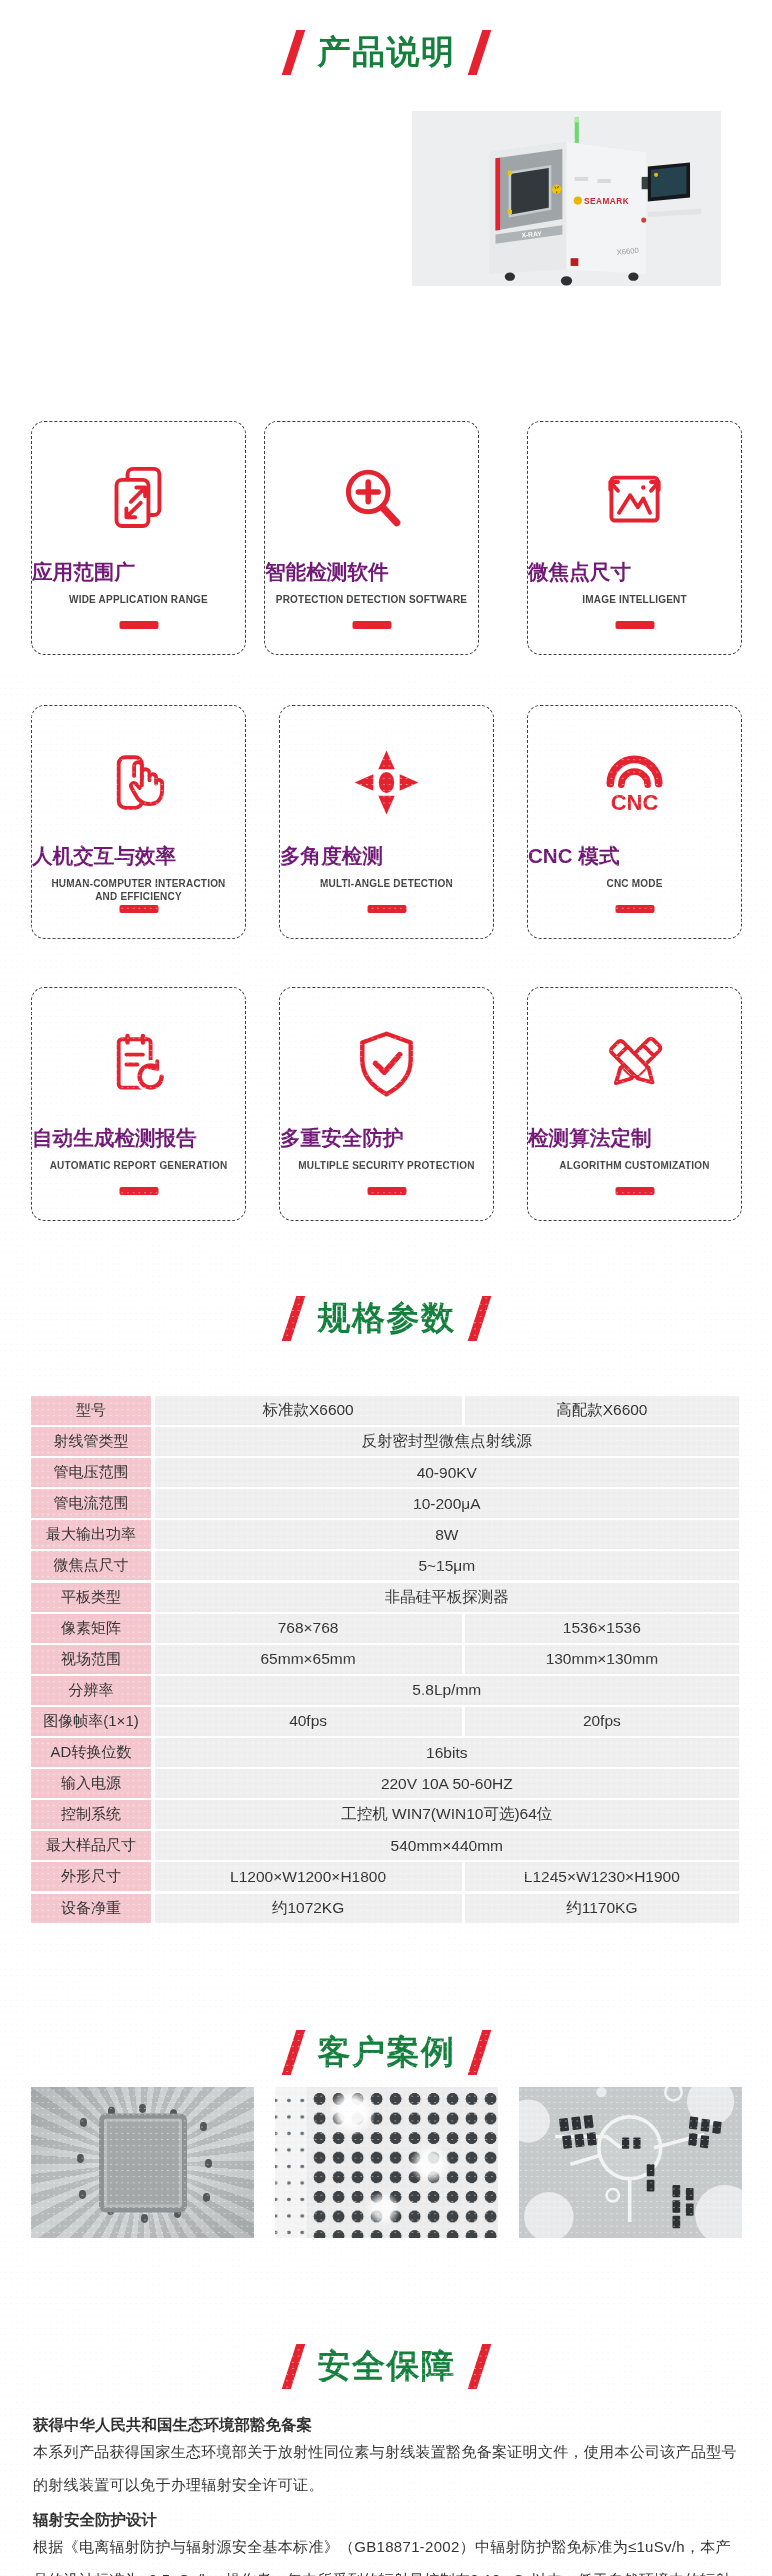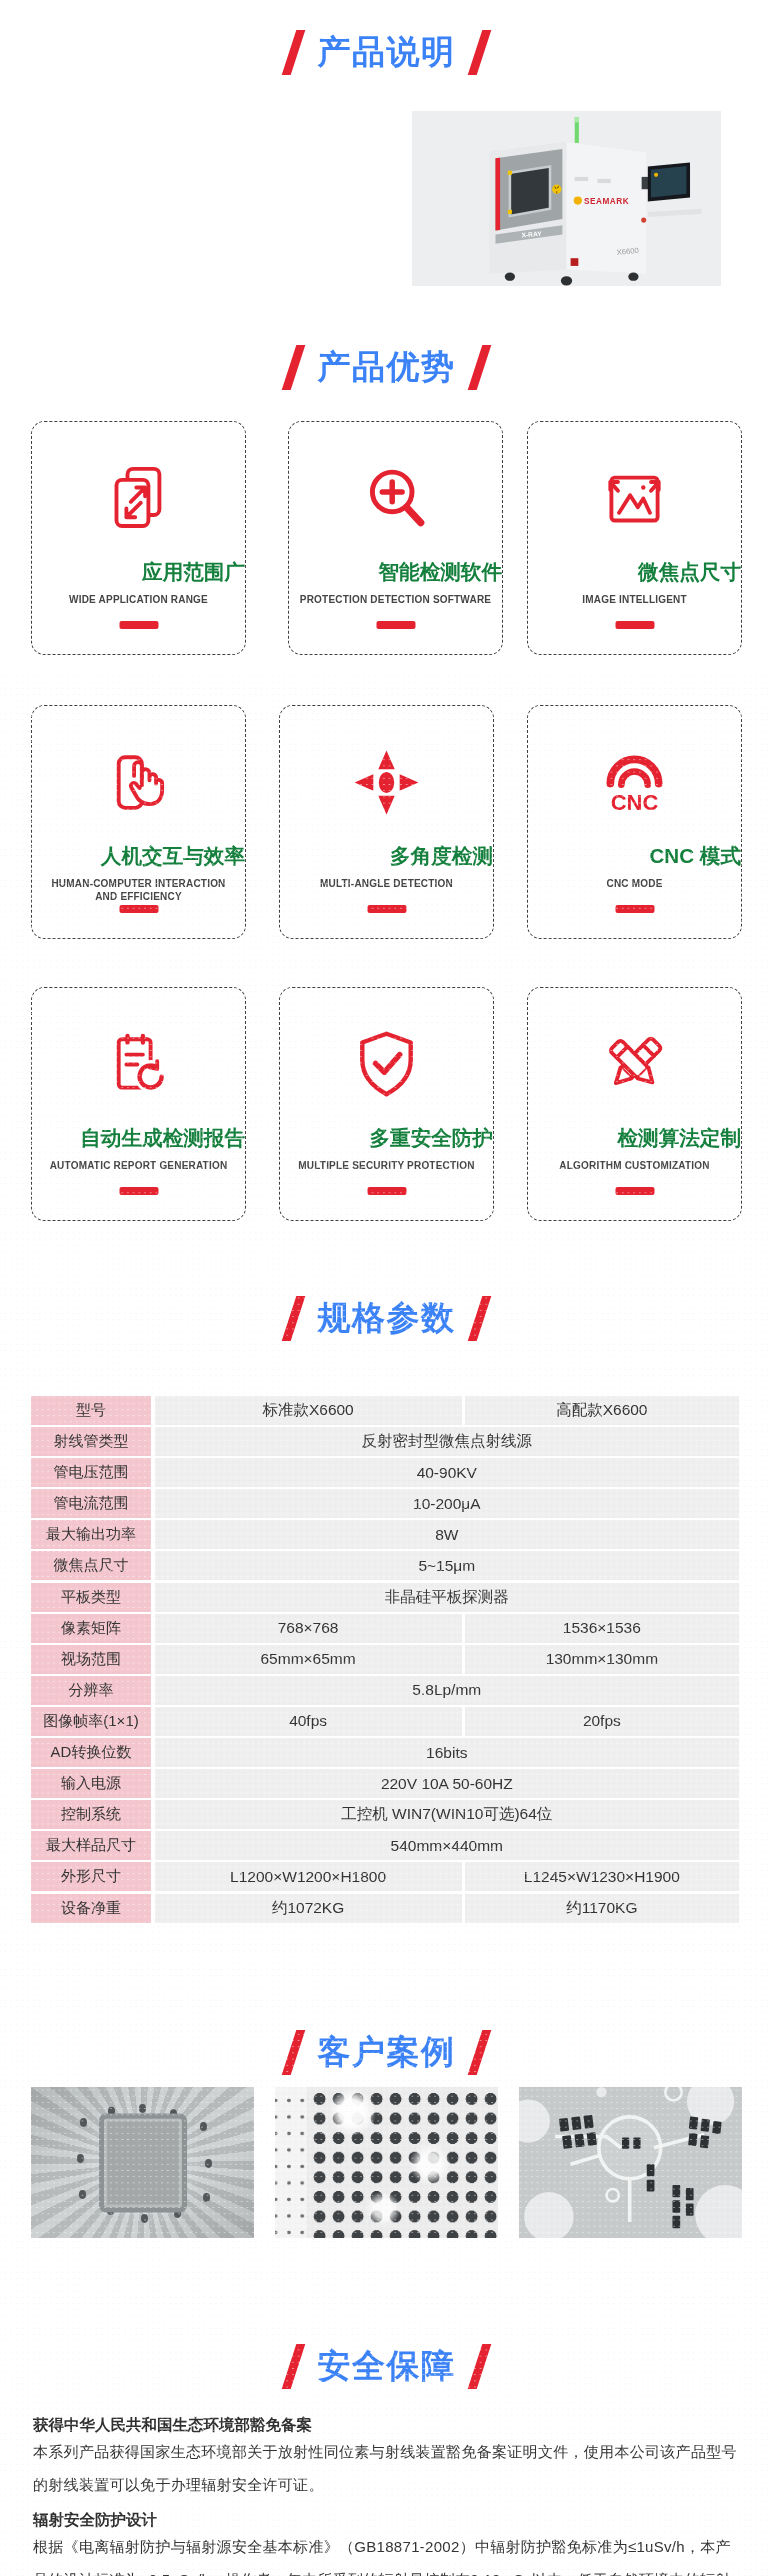--- a/index.html
+++ b/index.html
@@ -8,30 +8,30 @@
   html,body{margin:0;padding:0;background:#fff;}
   .page{position:relative;width:773px;height:3096px;background:#fff;overflow:hidden;
         font-family:"Liberation Sans","DejaVu Sans",sans-serif;color:var(--ink);}
   
   .dots-overlay{position:absolute;left:0;top:670px;width:773px;height:2427px;z-index:30;pointer-events:none;
     background-image:radial-gradient(rgba(255,255,255,.5) 0.5px,transparent 0.7px),
                      radial-gradient(rgba(70,70,70,.045) 0.5px,transparent 0.7px);
     background-size:5.7px 6.2px,5.7px 6.2px;background-position:0 0,2.6px 3.1px;}
   
   .title-row{position:absolute;left:0;width:100%;height:54px;display:flex;align-items:center;justify-content:center;gap:19.6px;}
-  .title-row h2{margin:0;font-size:33px;font-weight:800;color:#3b82f6;letter-spacing:1.5px;}
+  .title-row h2{margin:0;font-size:33px;font-weight:800;color:#15803d;letter-spacing:1.5px;}
   .slash{width:8.8px;height:45px;background:var(--red);transform:skewX(-18deg);}
   
   .intro{position:absolute;left:33px;top:94px;width:365px;margin:0;font-size:15.5px;line-height:33px;color:#333;letter-spacing:0.5px;}
   .prod{position:absolute;left:412px;top:111px;width:309px;height:175px;background:#edeeef;}
   
   .card{position:absolute;width:215px;height:234px;border:1.5px dashed #3f3f3f;border-radius:13.4px;box-sizing:border-box;}
   .card-icon{position:absolute;top:32px;left:0;width:100%;height:88px;display:flex;align-items:center;justify-content:center;}
   .card-icon svg{width:77px;height:77px;}
-  .card-cn{position:absolute;top:136px;width:100%;text-align:right;font-size:20.6px;font-weight:700;color:#15803d;}
+  .card-cn{position:absolute;top:136px;width:100%;text-align:left;font-size:20.6px;font-weight:700;color:#701a75;}
   .card-en{position:absolute;top:171px;left:0;width:100%;padding:0 9.3px;box-sizing:border-box;text-align:center;
            font-size:10px;font-weight:700;color:#454545;line-height:1.3;letter-spacing:0.2px;}
   .card-bar{position:absolute;top:199px;left:50%;transform:translateX(-50%);width:39px;height:7.7px;border-radius:2.1px;background:var(--red);}
   
   .spec-table{position:absolute;left:31px;top:1396px;width:708px;}
   .srow{display:flex;height:29px;margin-bottom:2.1px;}
   .slabel{width:120px;margin-right:3.6px;background:var(--pink);display:flex;align-items:center;justify-content:center;
           font-size:15px;color:#333;}
   .sval{background:var(--cell);display:flex;align-items:center;justify-content:center;font-size:15.5px;color:#333;}
   .sval.full{flex:1;}
@@ -115,40 +115,35 @@
 
       <rect x="316" y="128" width="26" height="8" fill="#d8dadb"></rect>
       <rect x="360" y="132" width="26" height="8" fill="#d8dadb"></rect>
 
       <ellipse cx="190" cy="322" rx="10" ry="8" fill="#2e3133"></ellipse>
       <ellipse cx="300" cy="330" rx="11" ry="9" fill="#2e3133"></ellipse>
       <ellipse cx="430" cy="322" rx="10" ry="8" fill="#2e3133"></ellipse>
     </svg>
   </div>
 
-  <div class="title-row" style="top:340px">
-    <span class="slash"></span>
-    <h2>产品优势</h2>
-    <span class="slash"></span>
-  </div>
 
   <div class="card" style="left:31px;top:421px">
     <div class="card-icon">
       <svg viewBox="0 0 140 140" stroke="#e42230" stroke-width="7" fill="none" stroke-linecap="round" stroke-linejoin="round">
         <rect x="50" y="16" width="58" height="84" rx="10"></rect>
         <rect x="30" y="36" width="58" height="84" rx="10" fill="#fff"></rect>
         <path d="M56 76 L82 50 M82 66 L82 50 L66 50 M74 78 L48 104 M48 88 L48 104 L64 104"></path>
       </svg>
     </div>
     <div class="card-cn">应用范围广</div>
     <div class="card-en">WIDE APPLICATION RANGE</div>
     <div class="card-bar"></div>
   </div>
 
-  <div class="card" style="left:288px;top:421px">
+  <div class="card" style="left:264px;top:421px">
     <div class="card-icon">
       <svg viewBox="0 0 140 140" stroke="#e42230" stroke-width="9" fill="none" stroke-linecap="round" stroke-linejoin="round">
         <circle cx="64" cy="58" r="36"></circle>
         <path d="M90 86 L116 114" stroke-width="13"></path>
         <path d="M64 40 V76 M46 58 H82" stroke-width="10"></path>
       </svg>
     </div>
     <div class="card-cn">智能检测软件</div>
     <div class="card-en">PROTECTION DETECTION SOFTWARE</div>
     <div class="card-bar"></div>

